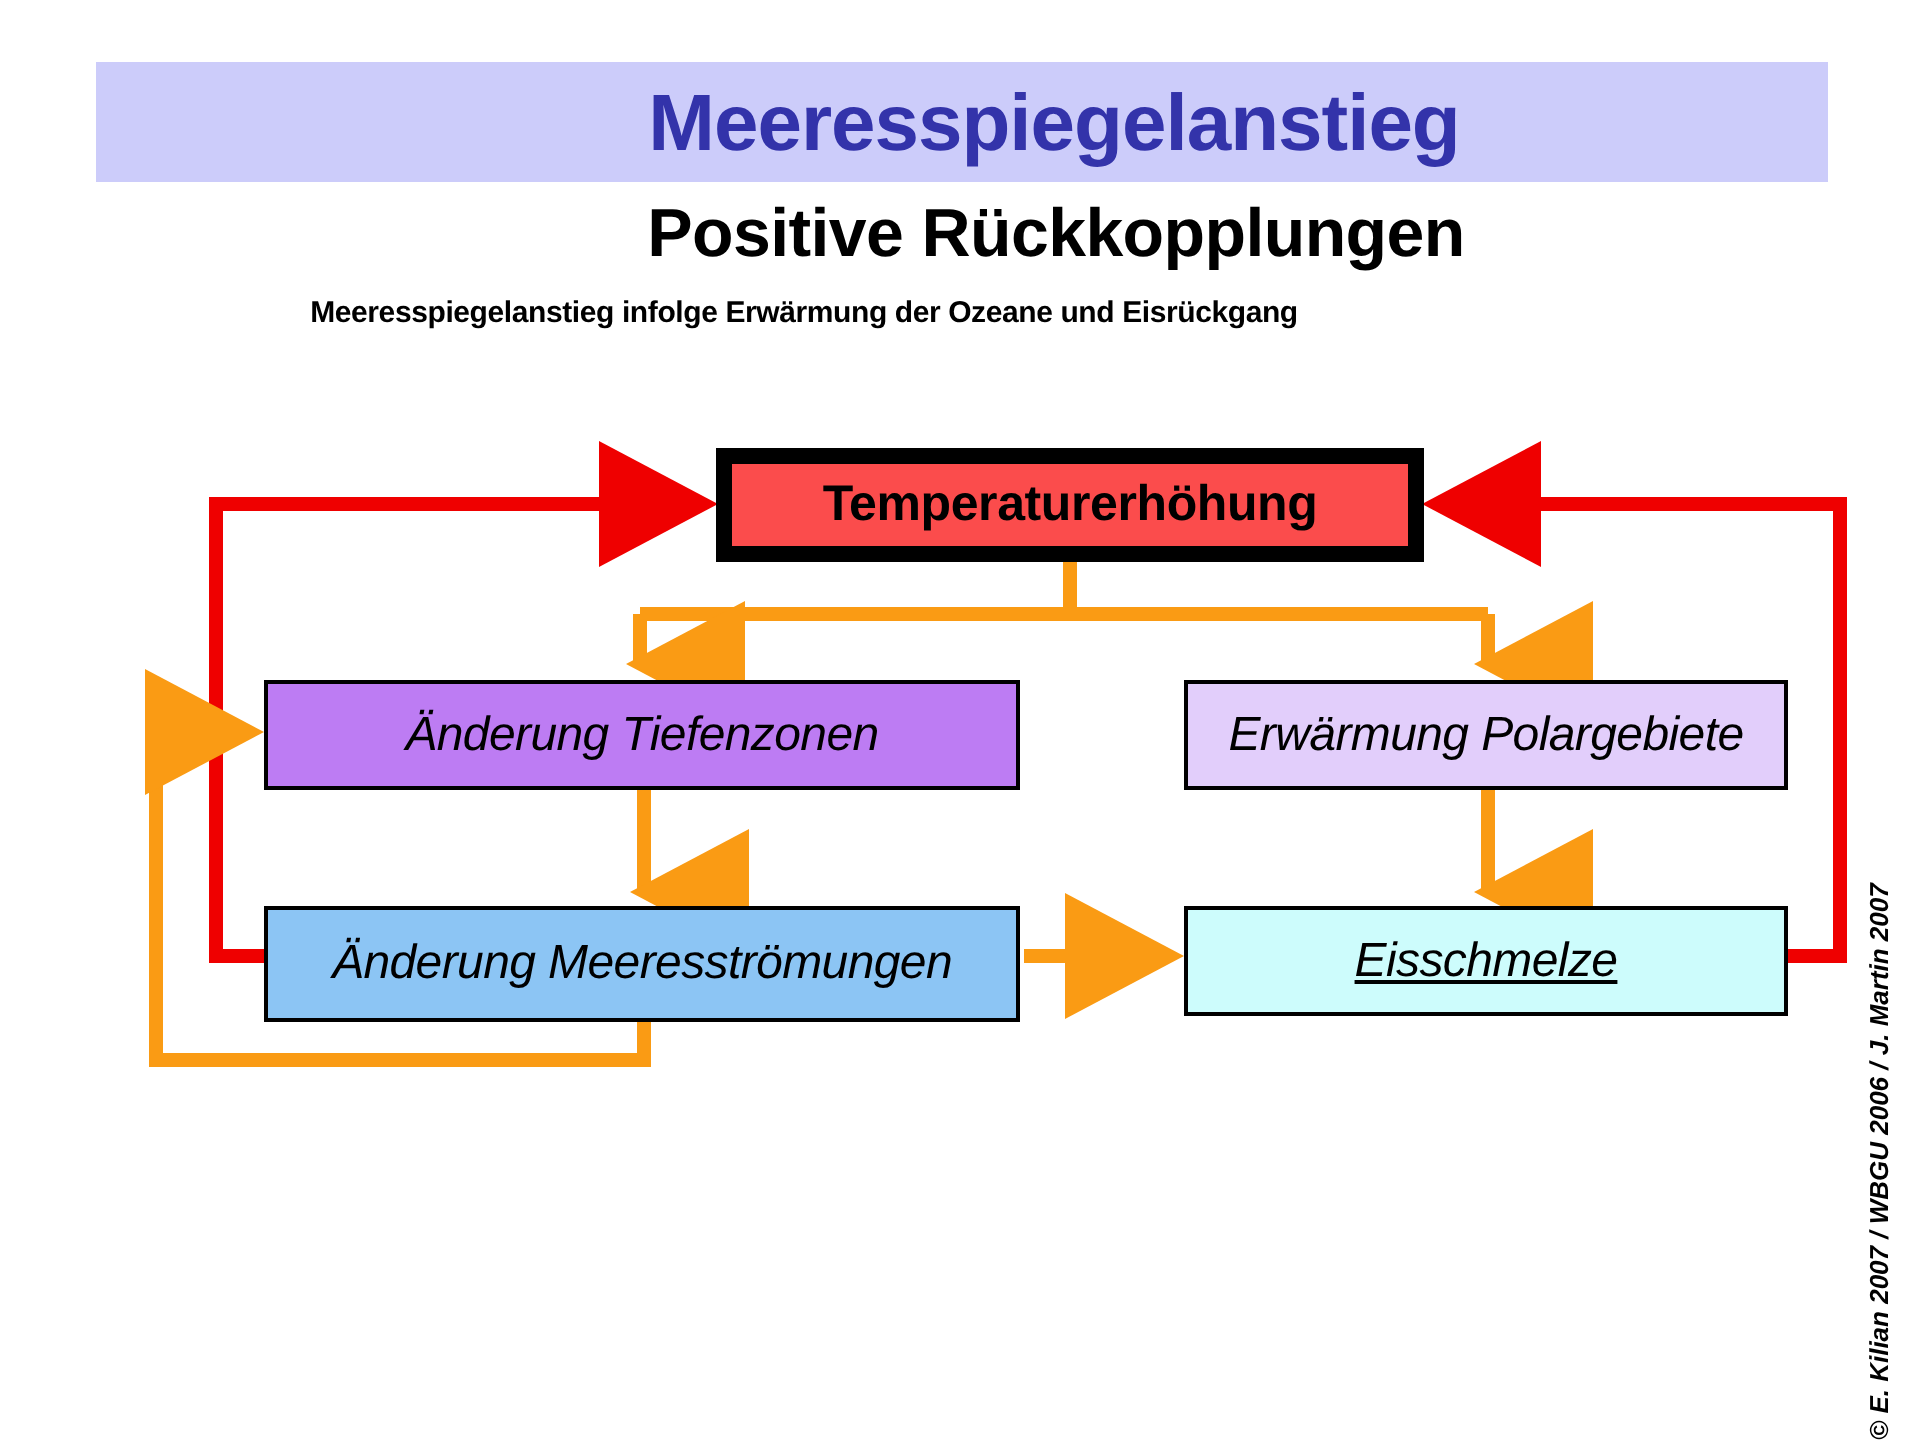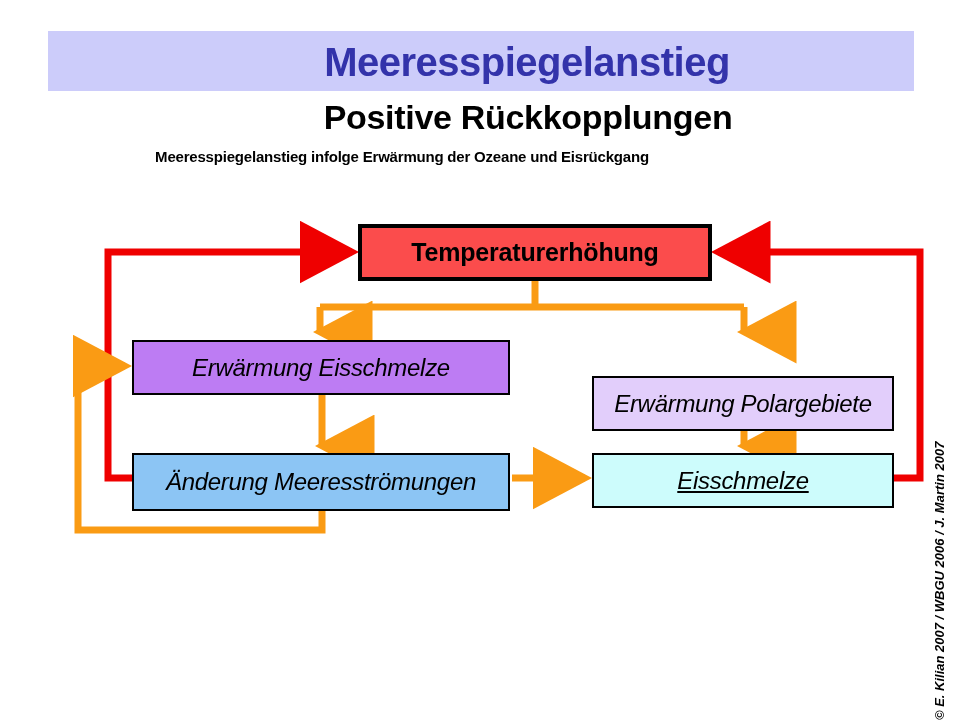--- a/index.html
+++ b/index.html
@@ -79,21 +79,21 @@
     color: #000000;
     z-index: 5;
     white-space: nowrap;
   }
   .node-root {
     left: 358px;
     top: 224px;
     width: 354px;
     height: 57px;
     background: #fb4c4c;
-    border: 4px solid #000000;
+    border: 8px solid #000000;
     font-size: 25px;
     font-weight: bold;
     letter-spacing: -0.2px;
   }
   .node-box {
     border: 2px solid #000000;
     font-size: 24px;
     font-style: italic;
     font-weight: normal;
     letter-spacing: -0.3px;
@@ -104,21 +104,20 @@
     width: 378px;
     height: 55px;
     background: #bd7cf3;
   }
   .node-polar {
     left: 592px;
     top: 340px;
     width: 302px;
     height: 55px;
     background: #e2cefb;
-    margin-top: 36px;
   }
   .node-currents {
     left: 132px;
     top: 453px;
     width: 378px;
     height: 58px;
     background: #8cc5f4;
   }
   .node-melt {
     left: 592px;
@@ -206,21 +205,21 @@
       <polyline points="512,478 585,478" fill="none" stroke="#fa9b14" stroke-width="7" marker-end="url(#arrow-orange-right)"></polyline>
     </g>
 
     <g>
       <polyline points="322,508 322,530 78,530 78,366 125,366" fill="none" stroke="#fa9b14" stroke-width="7" marker-end="url(#arrow-orange-right)"></polyline>
     </g>
   </svg>
 
   <div class="node node-root">Temperaturerhöhung</div>
 
-  <div class="node node-box node-deep">Erwärmung Eisschmelze</div>
+  <div class="node node-box node-deep">Änderung Tiefenzonen</div>
 
   <div class="node node-box node-polar">Erwärmung Polargebiete</div>
 
   <div class="node node-box node-currents">Änderung Meeresströmungen</div>
 
   <div class="node node-box node-melt">Eisschmelze</div>
 
   <div class="copyright">© E. Kilian 2007 / WBGU 2006 / J. Martin 2007</div>
 
 </div>

